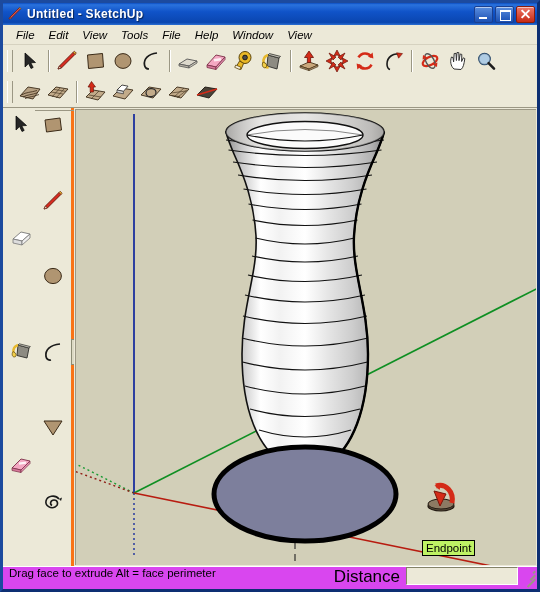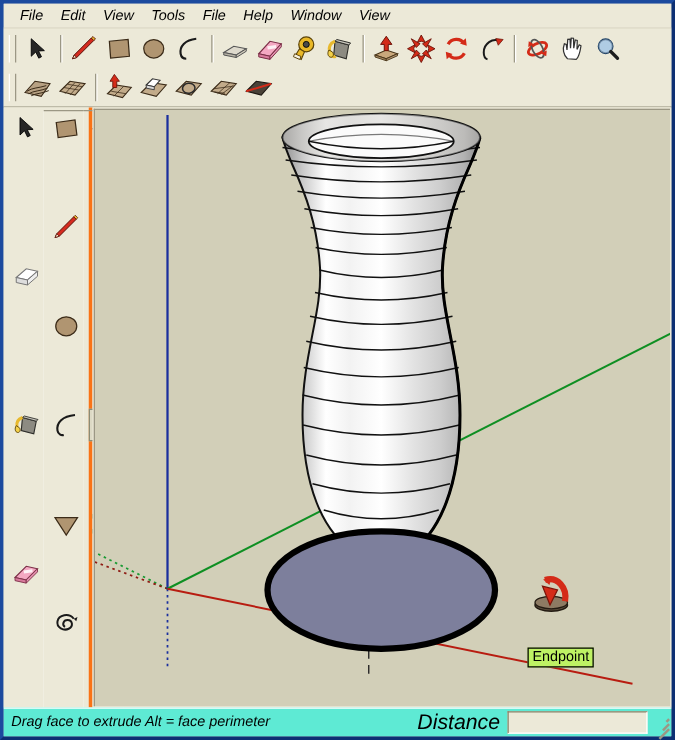--- a/index.html
+++ b/index.html
@@ -86,24 +86,24 @@
   
   .viewwrap{flex:1 1 auto;position:relative;padding:1px;background:#ece9d8;min-width:0;}
   .viewport{
     position:absolute;left:1px;top:1px;right:1px;bottom:1px;
     background:#d2cfb8;overflow:hidden;
     border-top:1px solid #9b9784;border-left:1px solid #9b9784;
   }
 
   
   .statusbar{
-    flex:0 0 22px;height:22px;background:#5eead4;
-    display:flex;align-items:center;
+    flex:0 0 22px;height:22px;background:#d946ef;
+    display:flex;align-items:flex-start;
     border-top:1px solid #fff;
-    padding-left:6px;position:relative;font-style:italic;
+    padding-left:6px;position:relative;
   }
   .status-text{font-size:11.5px;color:#000;white-space:nowrap;}
   .dist-label{font-size:17px;color:#000;margin-left:auto;padding-right:6px;}
   .dist-box{
     width:110px;height:16px;background:#ece9d8;
     border:1px solid;border-color:#848268 #fff #fff #848268;
     margin-right:4px;
   }
   .grip-br{width:14px;height:14px;margin-right:1px;position:relative;}
   .grip-br i{position:absolute;right:0;background:#9b9784;height:2px;}
@@ -117,20 +117,42 @@
     font-size:11.5px;color:#000;padding:0 3px;line-height:14px;
     white-space:nowrap;
   }
   svg{display:block;}
 </style>
 </head>
 <body>
 
 <div class="win">
 
+  <div class="titlebar">
+    <div class="title-ico">
+      <svg width="16" height="16" viewBox="0 0 16 16">
+        <path d="M2 13 L4.2 12.2 L13 3.4 L11.8 2.2 L3 11 Z" fill="#d9534f" stroke="#6b1f17" stroke-width=".8"></path>
+        <path d="M2 13 L4.2 12.2 L3.2 11.2 Z" fill="#f2e3c0" stroke="#6b1f17" stroke-width=".6"></path>
+        <path d="M11.8 2.2 L13 3.4 L14 2.6 L12.8 1.4 Z" fill="#f0c040" stroke="#6b1f17" stroke-width=".6"></path>
+      </svg>
+    </div>
+    <div class="title-text">Untitled - SketchUp</div>
+    <div class="tb-btns">
+      <div class="tbtn min">
+          <span class="g"></span>
+        </div>
+      <div class="tbtn max">
+          <span class="g"></span>
+        </div>
+      <div class="tbtn close">
+          <span class="g1"></span>
+          <span class="g2"></span>
+        </div>
+    </div>
+  </div>
 
   <div class="menubar">
     <div class="menu-item">File</div>
     <div class="menu-item">Edit</div>
     <div class="menu-item">View</div>
     <div class="menu-item">Tools</div>
     <div class="menu-item">File</div>
     <div class="menu-item">Help</div>
     <div class="menu-item">Window</div>
     <div class="menu-item">View</div>

